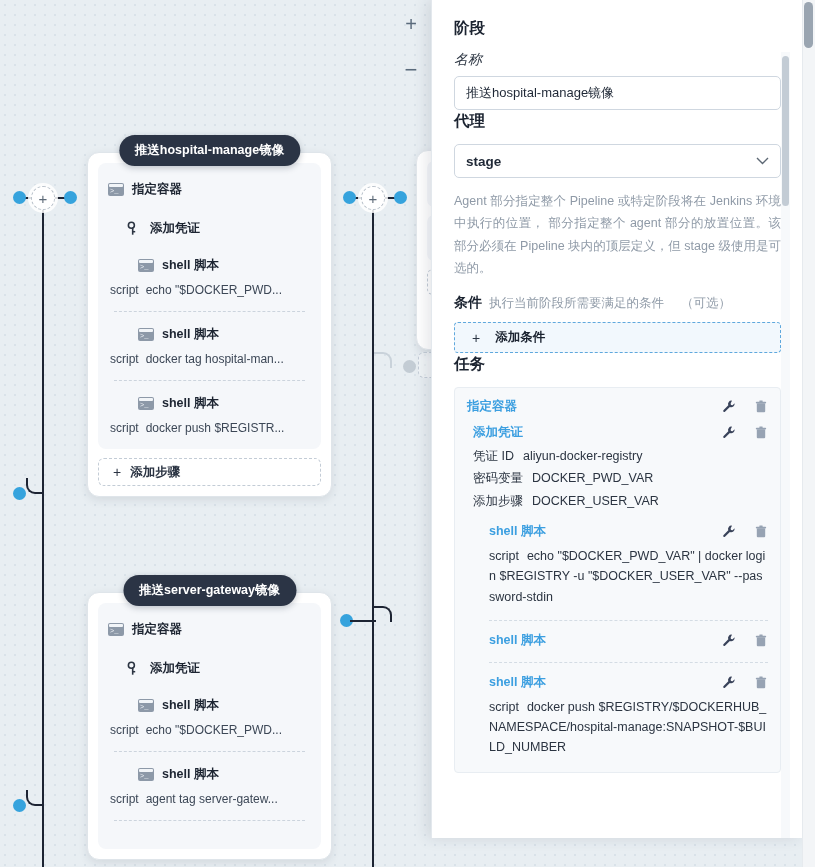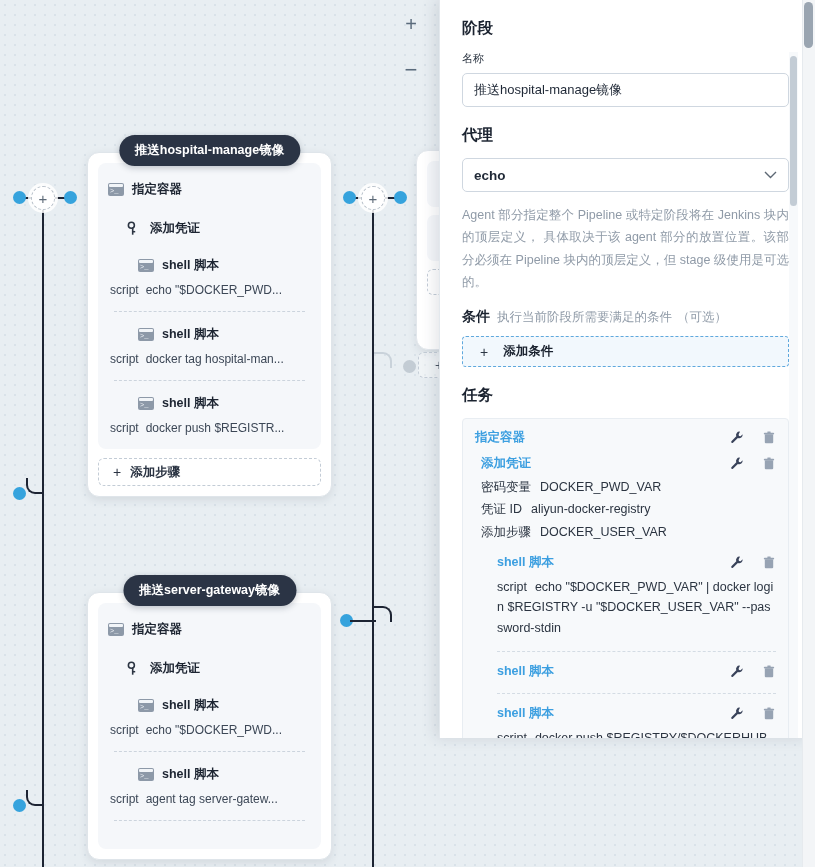--- a/index.html
+++ b/index.html
@@ -122,47 +122,47 @@
     font-size:14px; color:#47525f;
   }
   .loose-add {
     position:absolute; border:1px dashed #c3ccd6; border-radius:6px; height:26px;
     display:flex; align-items:center; padding-left:16px;
     font-size:14px; color:#47525f; background:rgba(255,255,255,0.35);
   }
 
   
   #panel {
-    position:absolute; right:4px; top:0; width:372px; height:738px;
+    position:absolute; right:12px; top:0; width:372px; height:838px;
     background:#ffffff; box-shadow:-4px 0 14px rgba(30,45,65,0.12);
     border-left:1px solid #e3e8ed;
     overflow:hidden;
   }
   .panel-inner { padding:18px 22px 0 22px; height:867px; overflow:hidden; }
   .h-sec { font-size:15.5px; font-weight:bold; color:#1b2330; margin:0 0 12px 0; }
-  .h-sec.second { margin-top:18px; }
-  .f-label { font-size:11px; color:#2d3643; margin:0 0 7px 0; }
+  .h-sec.second { margin-top:1px; }
+  .f-label { font-size:14px; color:#2d3643; margin:0 0 7px 0;font-style:italic; }
   .f-input {
     width:100%; height:34px; border:1px solid #cfd7e0; border-radius:5px;
     background:#fff; font-size:13px; color:#1f2836;
     padding:0 11px; font-family:"Liberation Sans", sans-serif; outline:none;
   }
   .f-select {
     width:100%; height:34px; border:1px solid #cfd7e0; border-radius:5px;
     background:#fff; font-size:13.5px; color:#1f2836; font-weight:bold;
     padding:0 11px; display:flex; align-items:center; justify-content:space-between;
   }
   .chev { color:#5d6874; font-size:11px; }
   .help {
     font-size:12.5px; line-height:1.78; color:#8f9aa7; margin:12px 0 0 0;
     text-align:justify;
   }
   .cond-row { margin-top:15px; font-size:12.5px; color:#8f9aa7; }
   .cond-row b { color:#1b2330; font-size:14px; margin-right:7px; }
-  .cond-row .opt { margin-left:5px; }
+  .cond-row .opt { margin-left:17px; }
   .add-cond {
     margin-top:10px; height:31px; border:1px dashed #5fa8dd; border-radius:4px;
     background:#f2f8fd; display:flex; align-items:center; gap:15px; padding-left:17px;
     font-size:12.5px; font-weight:bold; color:#1b2330;
   }
   .add-cond .p { font-size:14px; font-weight:normal; color:#2c3644; }
 
   .tasks-box {
     margin-top:12px; background:#f7f9fb; border:1px solid #e8edf2;
     border-radius:4px; padding:10px 12px 14px 12px;
@@ -360,29 +360,29 @@
   <div class="panel-inner">
 
     <div class="h-sec">阶段</div>
 
     <div class="f-label">名称</div>
     <input class="f-input" value="推送hospital-manage镜像" style="">
 
     <div class="h-sec second">代理</div>
 
     <div class="f-select">
-      <span>echo</span>
+      <span>stage</span>
       <span class="chev">
         <svg width="13" height="8" viewBox="0 0 13 8">
             <path d="M1 1 L6.5 6.5 L12 1" fill="none" stroke="#5d6874" stroke-width="1.4"></path>
           </svg>
       </span>
     </div>
 
-    <p class="help">Agent 部分指定整个 Pipeline 或特定阶段将在 Jenkins 块内的顶层定义， 具体取决于该 agent 部分的放置位置。该部分必须在 Pipeline 块内的顶层定义，但 stage 级使用是可选的。</p>
+    <p class="help">Agent 部分指定整个 Pipeline 或特定阶段将在 Jenkins 环境中执行的位置， 部分指定整个 agent 部分的放置位置。该部分必须在 Pipeline 块内的顶层定义，但 stage 级使用是可选的。</p>
 
     <div class="cond-row">
       <b>条件</b><span>执行当前阶段所需要满足的条件</span><span class="opt">（可选）</span>
     </div>
 
     <div class="add-cond">
       <span class="p">+</span>
       <span>添加条件</span>
     </div>
 
@@ -412,24 +412,24 @@
               <path d="M11.4 1.3a3.9 3.9 0 0 0-4.2 5.4L1.6 12.3a1.3 1.3 0 0 0 1.8 1.8l5.6-5.6a3.9 3.9 0 0 0 5.4-4.2l-2.2 2.2-2-0.3-0.3-2z" fill="#39435a"></path>
             </svg>
             <svg class="ico-trash" viewBox="0 0 16 16">
               <rect x="3.2" y="4.4" width="9.6" height="10.2" rx="1.2" fill="#97a3b3"></rect>
               <rect x="2.1" y="2.6" width="11.8" height="1.9" rx="0.9" fill="#97a3b3"></rect>
               <rect x="6" y="1" width="4" height="1.8" rx="0.7" fill="#97a3b3"></rect>
             </svg>
           </span>
         </div>
         <div class="t-val" style="margin-left:-6px;">
-          <span class="kv">密码变量</span><span>DOCKER_PWD_VAR</span>
+          <span class="kv">凭证 ID</span><span>aliyun-docker-registry</span>
         </div>
         <div class="t-val" style="margin-left:-6px;">
-          <span class="kv">凭证 ID</span><span>aliyun-docker-registry</span>
+          <span class="kv">密码变量</span><span>DOCKER_PWD_VAR</span>
         </div>
         <div class="t-val" style="margin-left:-6px;">
           <span class="kv">添加步骤</span><span>DOCKER_USER_VAR</span>
         </div>
 
         <div class="t-sub2" style="margin-left:10px; margin-top:12px;">
           <div class="t-head">
             <span class="t-name">shell 脚本</span>
             <span class="t-acts">
               <svg class="ico-wrench" viewBox="0 0 16 16">

